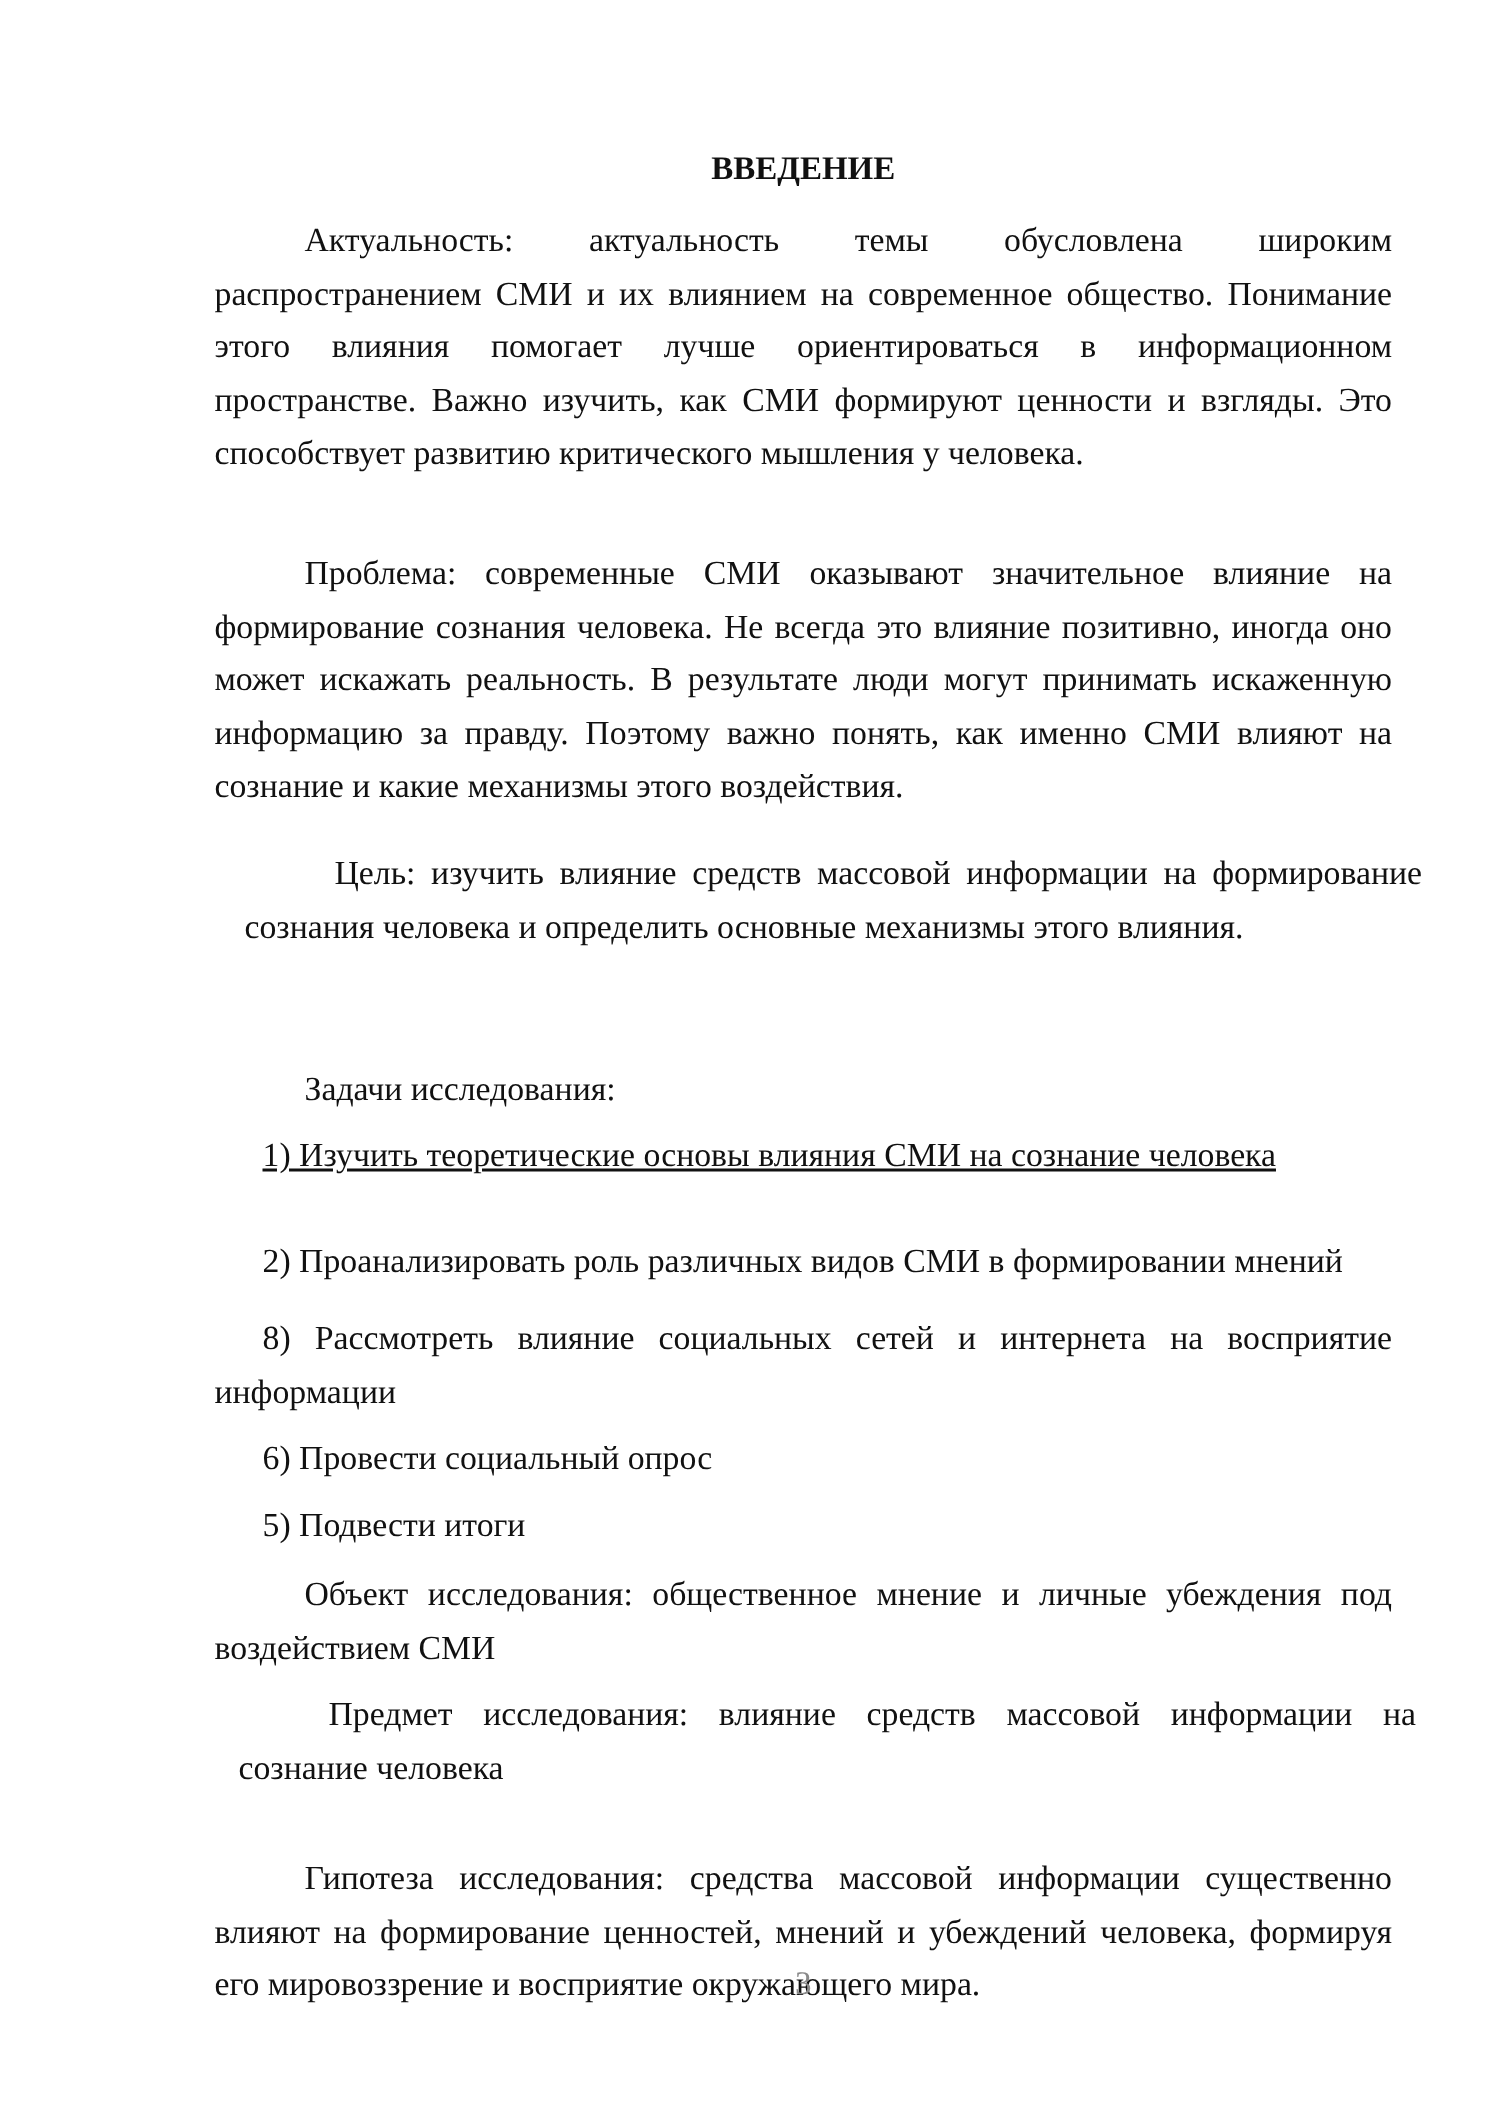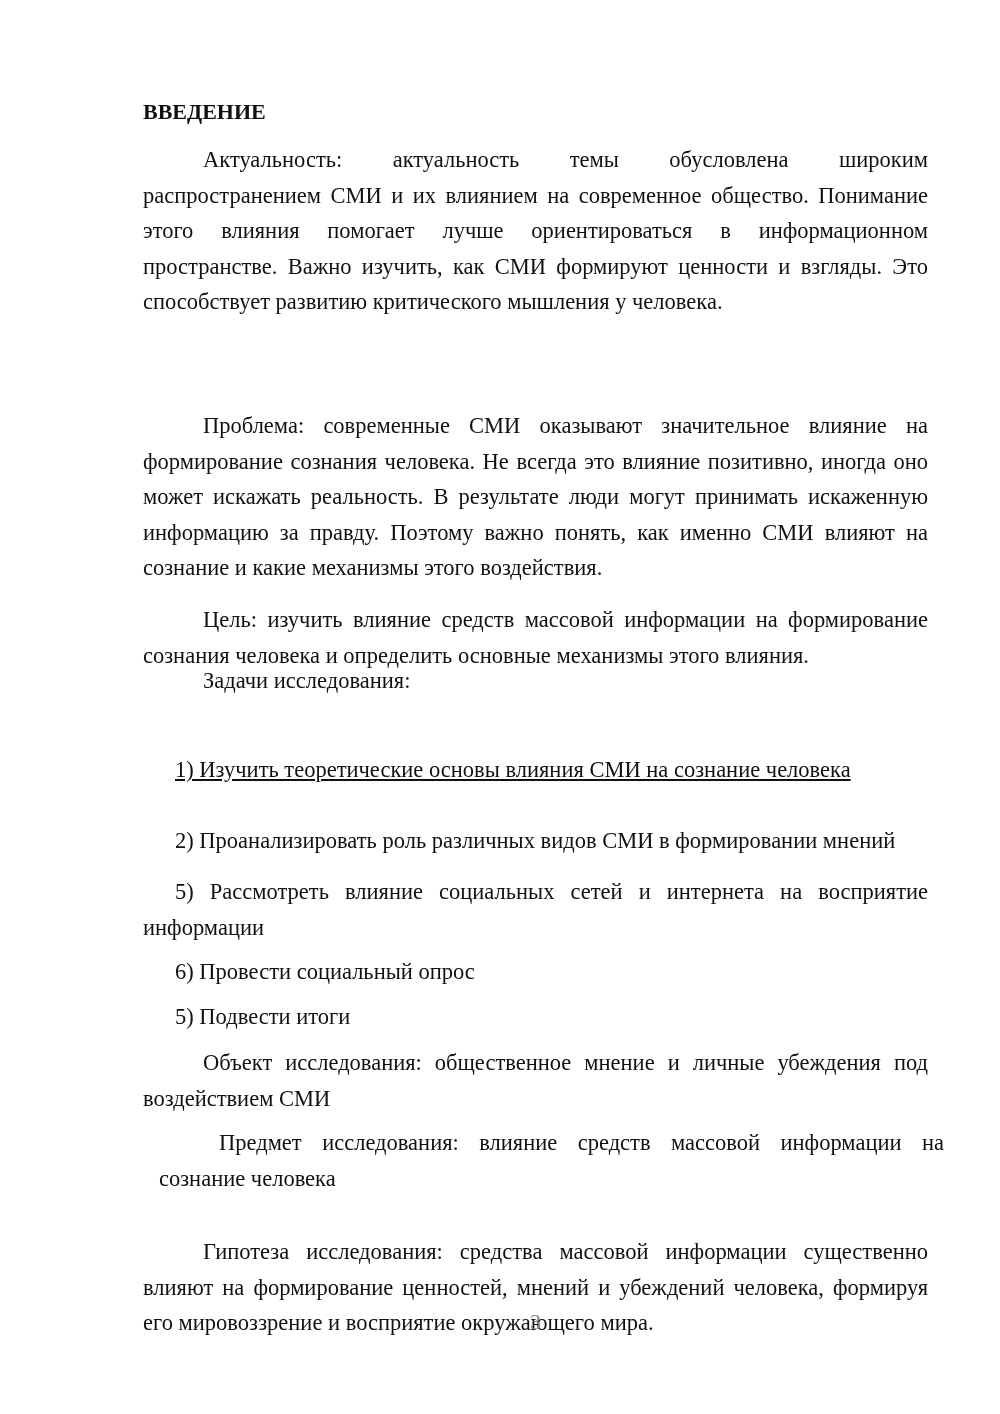--- a/index.html
+++ b/index.html
@@ -4,49 +4,49 @@
 <style>
   html, body { margin: 0; padding: 0; background: #ffffff; }
   body { width: 1000px; height: 1414px; position: relative; overflow: hidden; }
   .page {
     position: absolute; left: 143px; top: 0; width: 785px;
     font-family: "Liberation Serif", "DejaVu Serif", serif;
     color: #111111; font-size: 22.5px; line-height: 35.5px;
   }
   .title {
     position: absolute; left: 0; top: 94px; width: 785px;
-    text-align: left; font-weight: bold; font-size: 22px; line-height: 35px;
+    text-align: center; font-weight: bold; font-size: 22px; line-height: 35px;
   }
   .para { position: absolute; left: 0; width: 785px; margin: 0;
     text-align: justify; text-indent: 60px; }
   .para.last-left { text-align-last: left; }
   .task { position: absolute; left: 0; width: 785px; margin: 0;
     text-align: justify; text-indent: 32px; text-align-last: left; }
   .pagenum {
     position: absolute; left: 0; top: 1304px; width: 785px; text-align: center;
     font-size: 22px; color: #8a8a8a; font-family: "Liberation Serif", serif;
   }
 </style>
 </head>
 <body>
 
 <div class="page">
   <div class="title">ВВЕДЕНИЕ</div>
 
   <p class="para last-left" style="top:142px;">Актуальность: актуальность темы обусловлена широким распространением СМИ и их влиянием на современное общество. Понимание этого влияния помогает лучше ориентироваться в информационном пространстве. Важно изучить, как СМИ формируют ценности и взгляды. Это способствует развитию критического мышления у человека.</p>
 
-  <p class="para last-left" style="top:364px;margin-top:44px;">Проблема: современные СМИ оказывают значительное влияние на формирование сознания человека. Не всегда это влияние позитивно, иногда оно может искажать реальность. В результате люди могут принимать искаженную информацию за правду. Поэтому важно понять, как именно СМИ влияют на сознание и какие механизмы этого воздействия.</p>
+  <p class="para last-left" style="top:364px;">Проблема: современные СМИ оказывают значительное влияние на формирование сознания человека. Не всегда это влияние позитивно, иногда оно может искажать реальность. В результате люди могут принимать искаженную информацию за правду. Поэтому важно понять, как именно СМИ влияют на сознание и какие механизмы этого воздействия.</p>
 
-  <p class="para last-left" style="top:602px;">Цель: изучить влияние средств массовой информации на формирование сознания человека и определить основные механизмы этого влияния.</p>
+  <p class="para last-left" style="top:564px;margin-left:20px;">Цель: изучить влияние средств массовой информации на формирование сознания человека и определить основные механизмы этого влияния.</p>
 
-  <p class="para last-left" style="top:663px;">Задачи исследования:</p>
+  <p class="para last-left" style="top:708px;">Задачи исследования:</p>
 
   <p class="task" style="top:752px;text-decoration:underline;">1) Изучить теоретические основы влияния СМИ на сознание человека</p>
   <p class="task" style="top:823px;">2) Проанализировать роль различных видов СМИ в формировании мнений</p>
-  <p class="task" style="top:874px;">5) Рассмотреть влияние социальных сетей и интернета на восприятие информации</p>
+  <p class="task" style="top:874px;">8) Рассмотреть влияние социальных сетей и интернета на восприятие информации</p>
   <p class="task" style="top:954px;">6) Провести социальный опрос</p>
   <p class="task" style="top:999px;">5) Подвести итоги</p>
 
   <p class="para last-left" style="top:1045px;">Объект исследования: общественное мнение и личные убеждения под воздействием СМИ</p>
 
   <p class="para last-left" style="top:1125px;margin-left:16px;">Предмет исследования: влияние средств массовой информации на сознание человека</p>
 
   <p class="para last-left" style="top:1234px;">Гипотеза исследования: средства массовой информации существенно влияют на формирование ценностей, мнений и убеждений человека, формируя его мировоззрение и восприятие окружающего мира.</p>
 
   <div class="pagenum">3</div>

